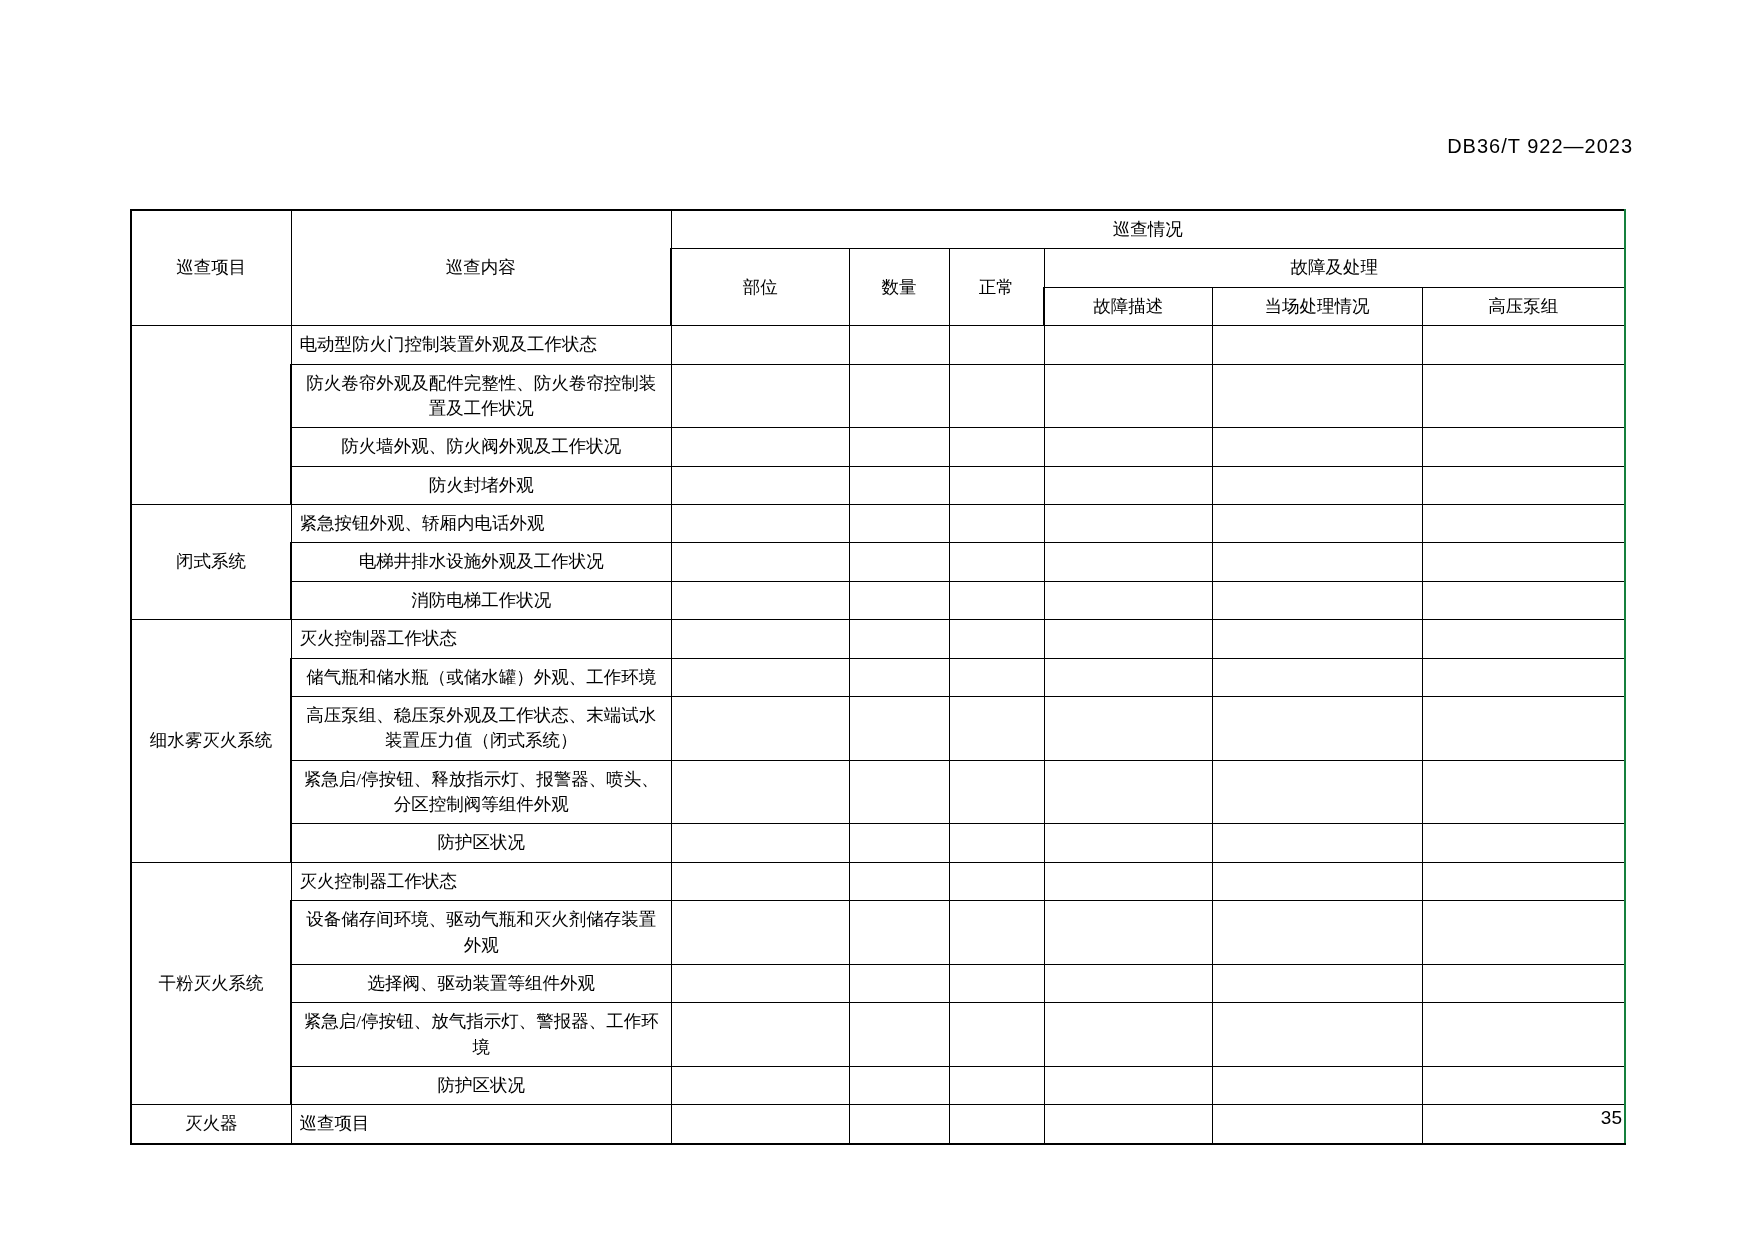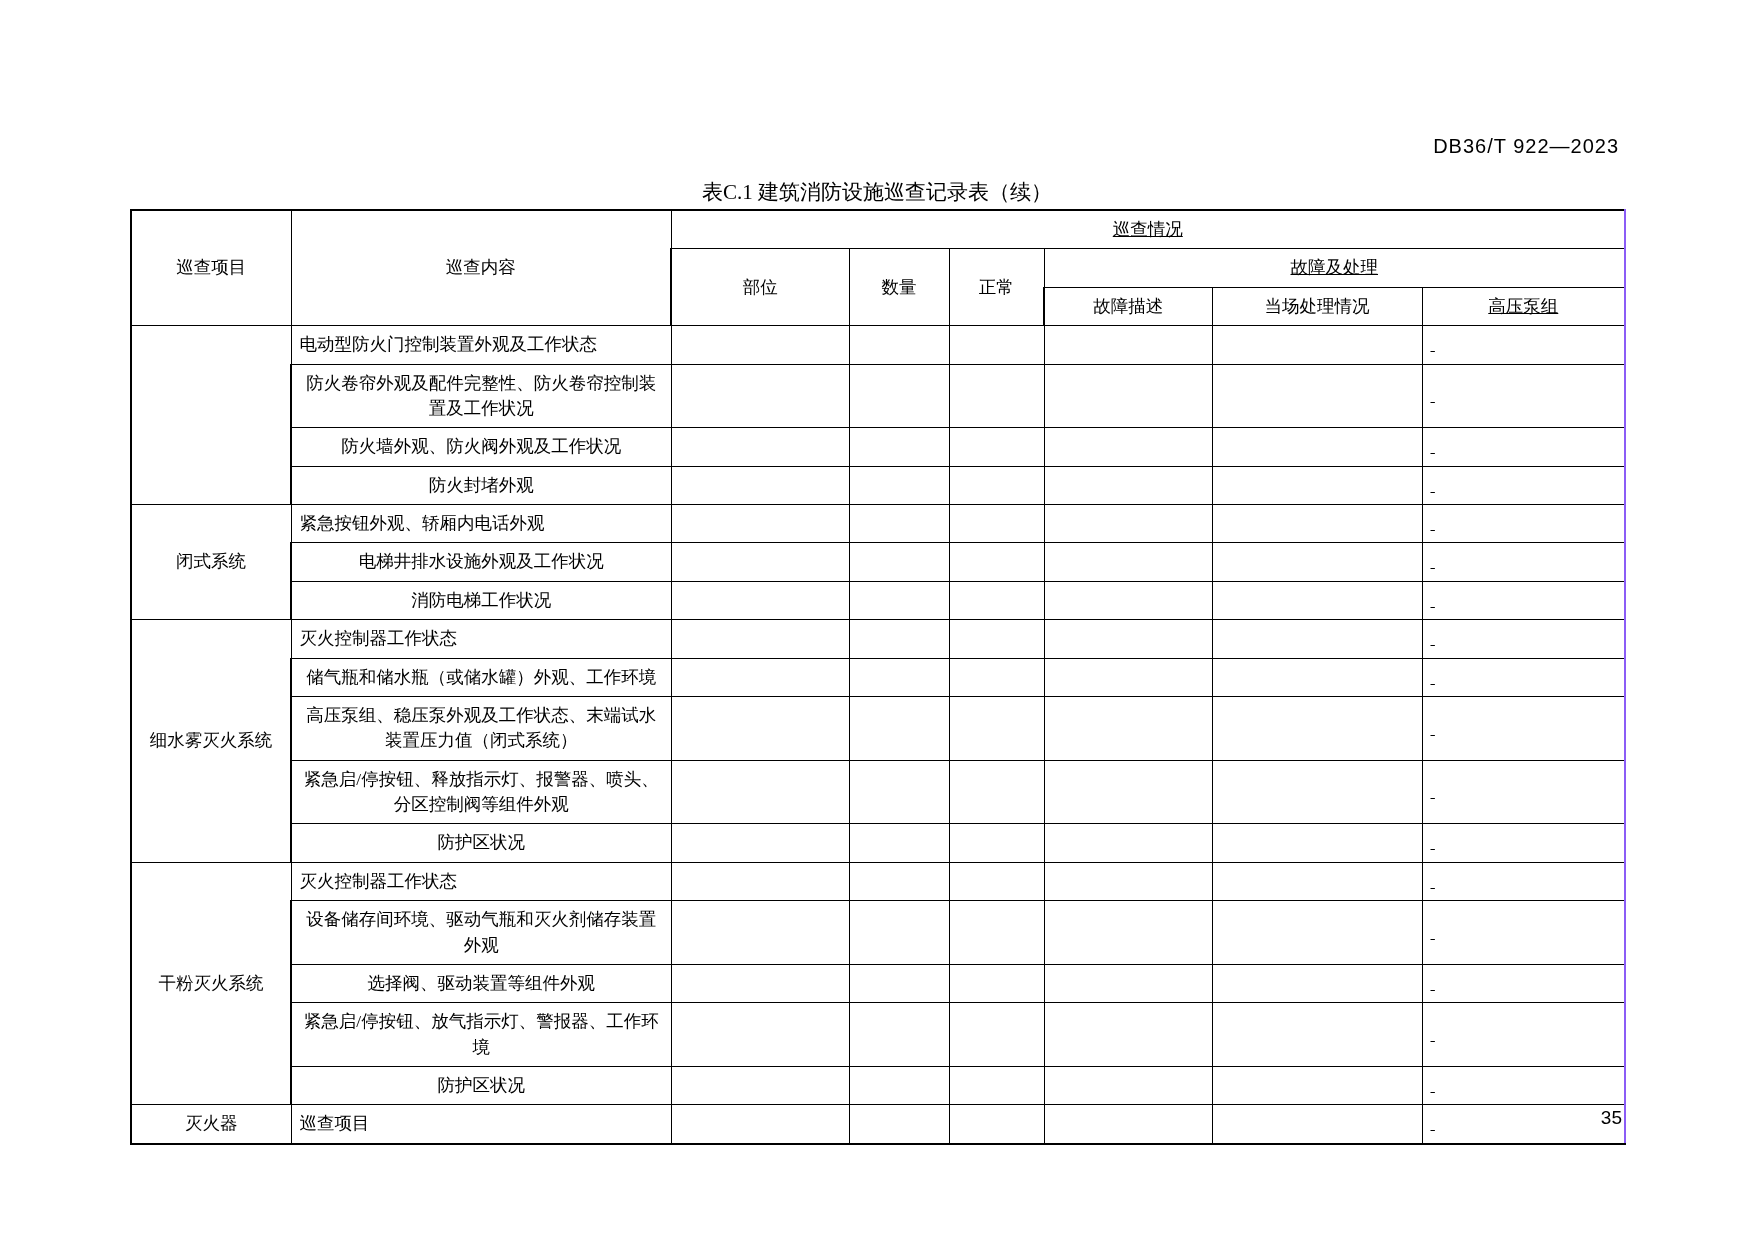--- a/index.html
+++ b/index.html
@@ -17,21 +17,21 @@
   }
   .page {
     position: relative;
     width: 1754px;
     height: 1241px;
     box-sizing: border-box;
   }
   .header-code {
     position: absolute;
     top: 135px;
-    right: 135px;
+    right: 121px;
     font-family: "Liberation Sans", "DejaVu Sans", sans-serif;
     font-size: 20px;
     letter-spacing: 1px;
     white-space: nowrap;
   }
   .table-title {
     position: absolute;
     top: 178px;
     left: 0;
     width: 100%;
@@ -63,22 +63,21 @@
   table.insp .outer-top th {
     border-top: 2px solid #000;
   }
   table.insp tr td:first-child,
   table.insp tr th:first-child {
     border-left: 2px solid #000;
     text-align: center;
   }
   table.insp tr td:last-child,
   table.insp tr th:last-child {
-    border-right: 2px solid #8b5cf6;
-    text-decoration: underline;
+    border-right: 2px solid #15803d;
   }
   table.insp tr.last-row td {
     border-bottom: 2px solid #000;
   }
   .hdr { text-align: center; }
   .cat-cell { text-align: center; vertical-align: middle; }
   .content-cell { text-align: left; }
   .blank { }
   .page-number {
     position: absolute;
@@ -89,21 +88,20 @@
     margin-top: 45px;
   }
 </style>
 </head>
 <body>
 
 <div class="page">
 
   <div class="header-code">DB36/T 922—2023</div>
 
-  <div class="table-title">表C.1 建筑消防设施巡查记录表（续）</div>
 
   <div class="table-wrap">
     <table class="insp">
       <colgroup>
         <col style="width:160px">
         <col style="width:380px">
         <col style="width:178px">
         <col style="width:100px">
         <col style="width:95px">
         <col style="width:168px">

